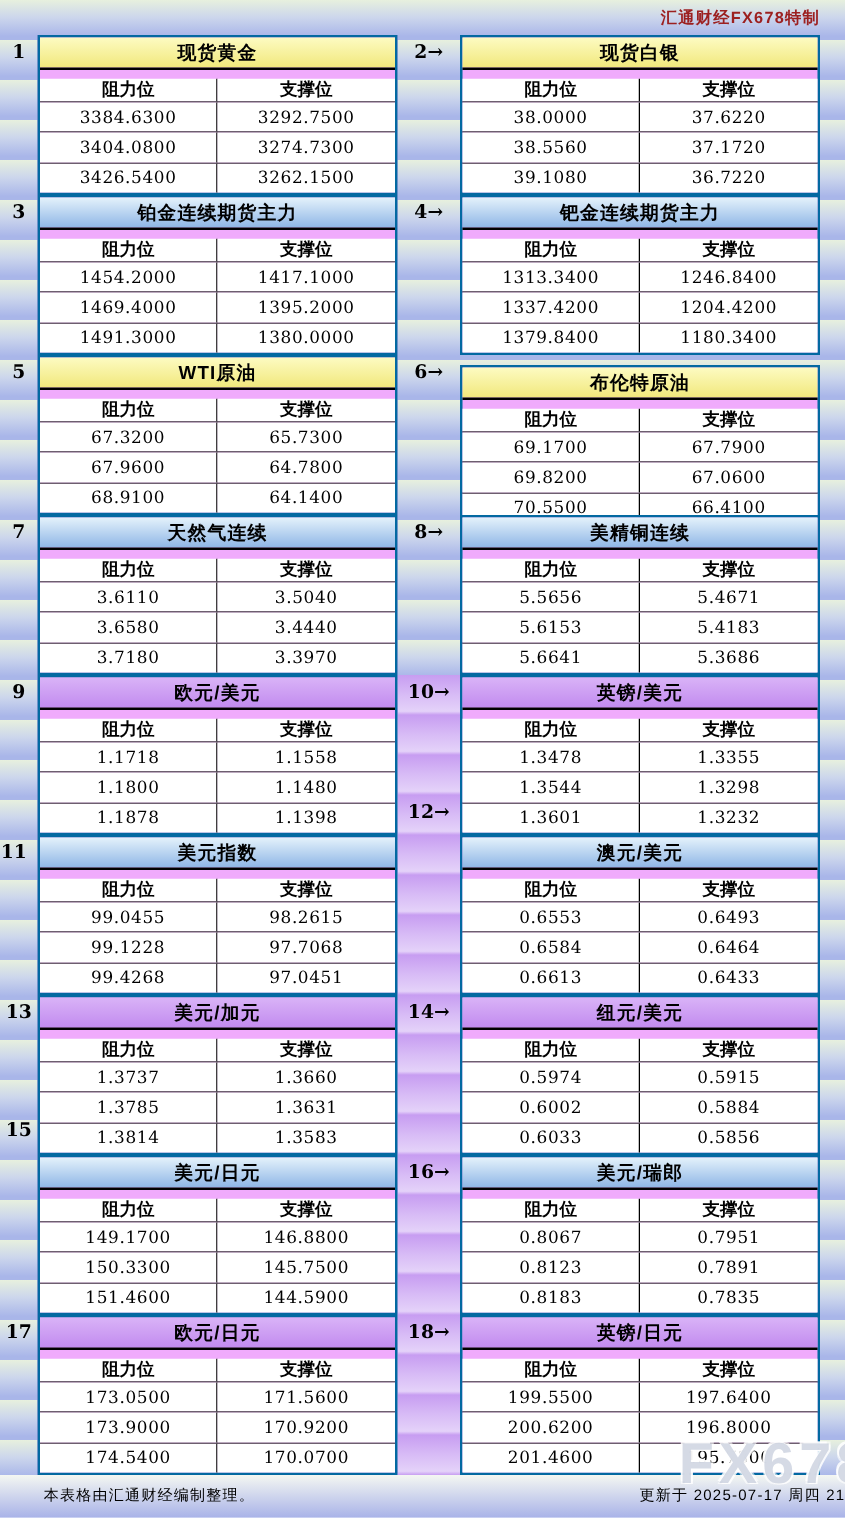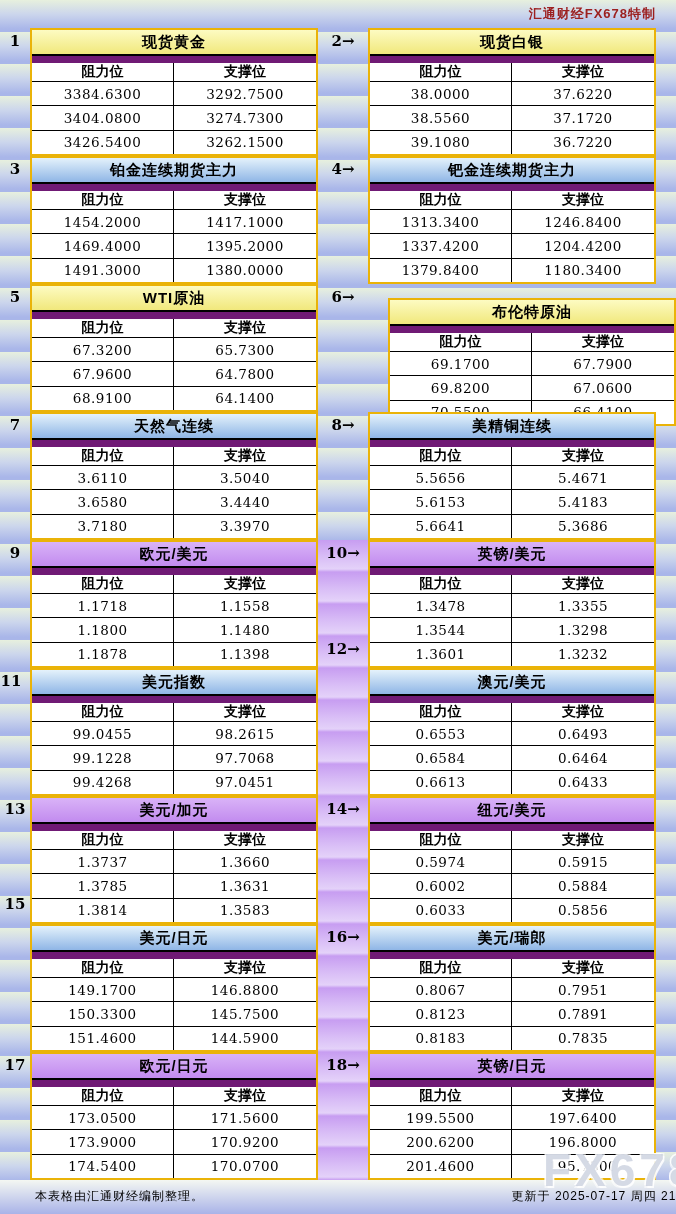--- a/index.html
+++ b/index.html
@@ -18,22 +18,22 @@
   }
 
   .gutter-purple{
     position:absolute;left:318px;top:540px;width:50px;height:640px;
     background:repeating-linear-gradient(to bottom,
       #c79df1 0px, #d8bcf6 16px, #e4d2f9 29px, #c79df1 32px);
   }
 
   .block{
     position:absolute;width:288px;height:128px;
-    border:2px solid #eab308;box-sizing:border-box;
-    display:flex;flex-direction:column;background:#701a75;
+    border:2px solid #0369a1;box-sizing:border-box;
+    display:flex;flex-direction:column;background:#f0abfc;
   }
   .block .title{
     height:26px;flex:0 0 26px;border-bottom:2px solid #000;box-sizing:border-box;
     display:flex;align-items:center;justify-content:center;
     font-size:15px;font-weight:bold;color:#000;letter-spacing:1px;
   }
   .title-yellow{background:linear-gradient(to bottom,#fdfbc2,#f1e87c);}
   .title-blue{background:linear-gradient(to bottom,#e4f2fb,#8fb6e6);}
   .title-purple{background:linear-gradient(to bottom,#d9b3f7,#c28bef);}
 
@@ -170,21 +170,21 @@
         <div class="row">
           <div class="cell first num">67.9600</div>
           <div class="cell num">64.7800</div>
         </div>
         <div class="row">
           <div class="cell first num">68.9100</div>
           <div class="cell num">64.1400</div>
         </div>
       </div>
       <div class="idx-label" style="top: 284px; left: 0px; width: 30px;">5</div>
-      <div class="block" style="left: 368px; top: 298px; margin-left: 20px;">
+      <div class="block" style="left: 368px; top: 292px;">
     <div class="title title-yellow">布伦特原油</div>
     <div class="hdr">
       <div class="cell first">阻力位</div>
       <div class="cell">支撑位</div>
     </div>
   <div class="row">
           <div class="cell first num">69.1700</div>
           <div class="cell num">67.7900</div>
         </div>
         <div class="row">

